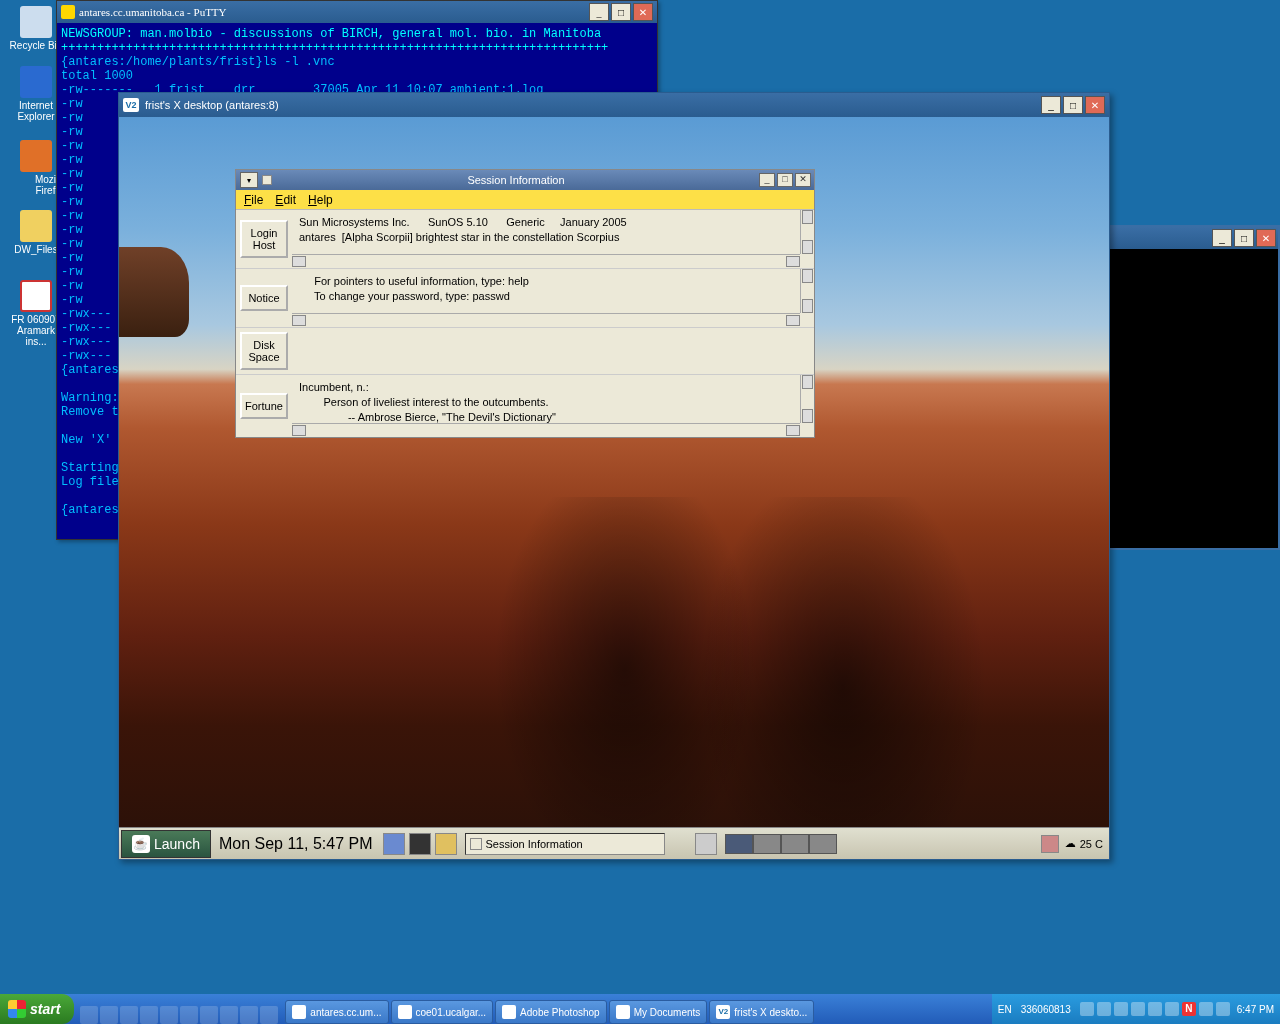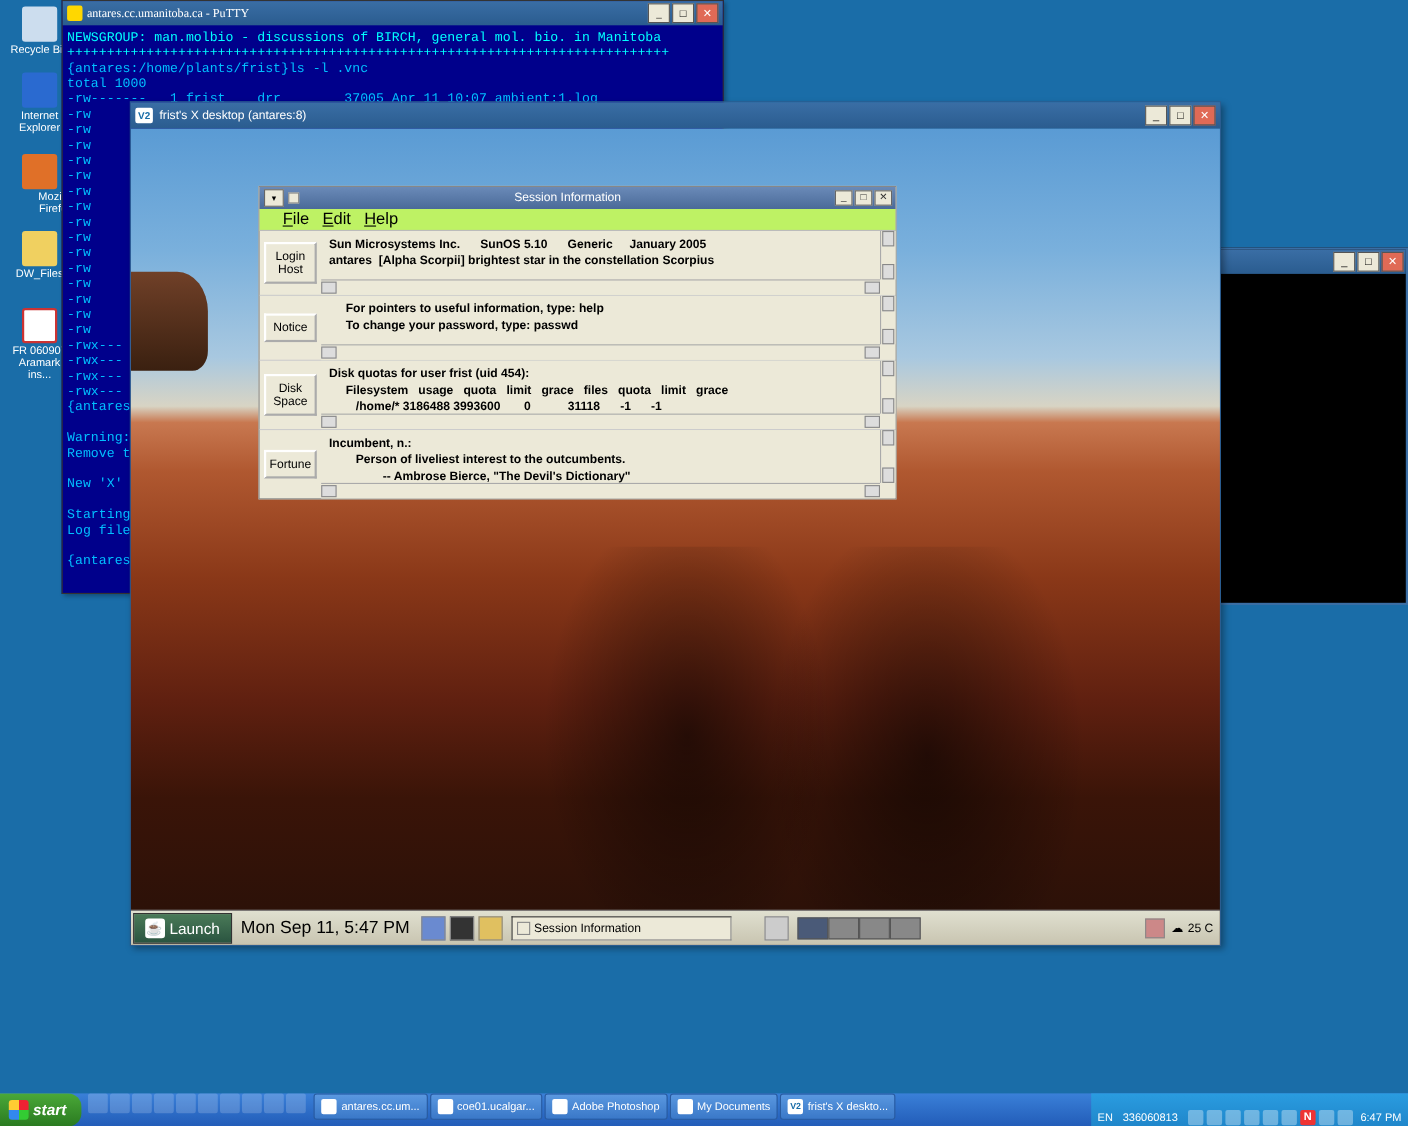--- a/index.html
+++ b/index.html
@@ -41,55 +41,55 @@
     background: radial-gradient(ellipse 200px 320px at 28% 45%, rgba(0,0,0,.55), transparent 65%),
                 radial-gradient(ellipse 220px 340px at 70% 50%, rgba(0,0,0,.55), transparent 65%);}
   .rock { position:absolute; left:0; top:130px; width:70px; height:90px; background:linear-gradient(#704028,#3a2010); border-radius:0 40% 20% 0;}
   
   .sess { position:absolute; left:116px; top:52px; width:580px; background:#ece9d8; border:1px solid #888;}
   .sess .stb { height:20px; background:linear-gradient(#6a8ab8,#4a6a98); color:#fff; display:flex; align-items:center; font-size:11px;}
   .sess .stb .menubtn { width:18px; height:16px; background:#ece9d8; margin:0 4px; border:1px solid #666; display:flex; align-items:center; justify-content:center; font-size:8px; color:#000;}
   .sess .stb .ti { flex:1; text-align:center;}
   .sess .stb .sc { display:flex; gap:2px; padding:0 3px;}
   .sc .mb { width:16px; height:14px; background:#ece9d8; border:1px solid #666; color:#333; font-size:9px; text-align:center;}
-  .sess .menus { height:20px; background:#bef264; border-bottom:1px solid #bbb; display:flex; align-items:center; padding:0 21px; gap:12px; font-size:15px;}
+  .sess .menus { height:20px; background:#fde047; border-bottom:1px solid #bbb; display:flex; align-items:center; padding:0 8px; gap:12px; font-size:12px;}
   .sess .menus span { text-decoration:underline; text-decoration-color:transparent;}
   .sess .menus span::first-letter { text-decoration:underline;}
   .row { display:flex; border-bottom:1px solid #ccc;}
   .row .lbl { width:56px; display:flex; align-items:center; justify-content:center; padding:4px; }
   .row .lbl .b { background:#ece9d8; border:2px outset #fff; padding:5px 3px; text-align:center; font-size:11px; width:100%;}
   .row .ct { flex:1; position:relative; background:#ece9d8; font-size:11px; padding:3px 3px 3px 3px;}
   .row .ct .txt { padding:2px 4px; color:#000; line-height:15px; white-space:pre; overflow:hidden; font-family:"Lucida Sans",sans-serif;}
   .vsb { position:absolute; right:0; top:0; width:14px; bottom:14px; background:#ece9d8; border-left:1px solid #aaa;}
   .vsb::before,.vsb::after{content:"";position:absolute;left:1px;right:1px;height:12px;background:#ddd;border:1px solid #888;}
   .vsb::before{top:0} .vsb::after{bottom:0}
   .hsb { position:absolute; left:0; right:14px; bottom:0; height:14px; background:#ece9d8; border-top:1px solid #aaa;}
   .hsb::before,.hsb::after{content:"";position:absolute;top:1px;bottom:1px;width:12px;background:#ddd;border:1px solid #888;}
   .hsb::before{left:0} .hsb::after{right:0}
-  .padct { padding-bottom:16px; padding-right:16px;font-weight:bold;}
+  .padct { padding-bottom:16px; padding-right:16px;}
   
   .cde { position:absolute; left:0; bottom:0; right:0; height:32px; background:linear-gradient(#e0e0d0,#c8c4b0); border-top:1px solid #888; display:flex; align-items:center;}
   .cde .launch { background:linear-gradient(#4a7a58,#2a5440); color:#fff; font-size:14px; padding:4px 10px; margin-left:2px; display:flex; align-items:center; gap:4px; border:1px solid #333;}
   .cde .launch .j { width:18px; height:18px; background:#fff; border-radius:3px; color:#b8860b; font-weight:bold; text-align:center; font-size:12px; line-height:18px;}
   .cde .dt { font-size:16px; color:#000; margin:0 8px;}
   .cde .ic { width:22px; height:22px; background:#bbb; border:1px solid #888; margin:0 2px;}
   .cde .task { flex:0 0 200px; height:22px; background:#ece9d8; border:1px inset #888; margin-left:6px; font-size:11px; display:flex; align-items:center; padding:0 4px; gap:4px;}
   .cde .pager { display:flex; margin:0 6px;}
   .cde .pager div{ width:28px; height:20px; background:#888; border:1px solid #555;}
   .cde .pager div.active{ background:#4a5a78;}
   .cde .right { margin-left:auto; display:flex; align-items:center; gap:4px; padding-right:6px; font-size:11px;}
   
-  .xp { position:absolute; left:0; bottom:0; right:0; height:30px; background:linear-gradient(#3a80d8,#225cb8); display:flex; align-items:flex-start; color:#fff;}
+  .xp { position:absolute; left:0; bottom:0; right:0; height:30px; background:linear-gradient(#3a80d8,#225cb8); display:flex; align-items:flex-end; color:#fff;}
   .xp .start { height:30px; background:linear-gradient(#4aa838,#2a7a20); border-radius:0 12px 12px 0; padding:0 14px 0 8px; display:flex; align-items:center; font-weight:bold; font-style:italic; font-size:14px; gap:4px;}
   .xp .start .logo { width:18px; height:18px; background:conic-gradient(#e23 0 90deg,#3c3 90deg 180deg,#38e 180deg 270deg,#fc3 270deg 360deg); border-radius:3px;}
   .xp .ql { display:flex; gap:2px; margin:0 6px;}
   .xp .ql div{ width:18px; height:18px; background:rgba(255,255,255,.18); border-radius:2px;}
   .xp .tsk { height:24px; background:linear-gradient(#5a98e0,#3a78c8); border:1px solid #2a5ca0; display:flex; align-items:center; padding:0 6px; margin:0 1px; font-size:10px; max-width:118px; overflow:hidden; white-space:nowrap; border-radius:3px;}
   .xp .tsk .ti { width:14px; height:14px; background:#fff; margin-right:4px; border-radius:2px;}
-  .xp .tray { margin-left:auto; height:44px; background:linear-gradient(#2a9ce0,#1a7cc0); display:flex; align-items:center; padding:0 6px; font-size:10px; gap:3px;}
+  .xp .tray { margin-left:auto; height:30px; background:linear-gradient(#2a9ce0,#1a7cc0); display:flex; align-items:center; padding:0 6px; font-size:10px; gap:3px;}
   .xp .tray .ti { width:14px; height:14px; background:rgba(255,255,255,.35); border-radius:2px;}
 </style>
 </head>
 <body>
 
 <div class="desktop-icon" style="left:6px; top:6px;"><div class="icn" style="background:#cde"></div><span>Recycle Bin</span></div>
 <div class="desktop-icon" style="left:6px; top:66px;"><div class="icn" style="background:#2a6ad0"></div><span>Internet Explorer</span></div>
 <div class="desktop-icon" style="left:6px; top:140px;text-align:right;"><div class="icn" style="background:#e07028"></div><span>Mozilla Firefox</span></div>
 <div class="desktop-icon" style="left:6px; top:210px;"><div class="icn" style="background:#f0d060"></div><span>DW_Files</span></div>
 <div class="desktop-icon" style="left:6px; top:280px;"><div class="icn" style="background:#fff;border:2px solid #c33"></div><span>FR 060907 Aramark ins...</span></div>
@@ -199,27 +199,20 @@
             <div class="txt">     For pointers to useful information, type: help
      To change your password, type: passwd</div>
             <div class="vsb"></div>
             <div class="hsb" data被="scrollbar-horizontal"></div>
           </div>
       </div>
       <div class="row">
         <div class="lbl">
             <div class="b" style="white-space:pre-line">Disk
 Space</div>
-          </div>
-        <div class="ct padct" style="height:62px">
-            <div class="txt">Disk quotas for user frist (uid 454):
-     Filesystem   usage   quota   limit   grace   files   quota   limit   grace
-        /home/* 3186488 3993600       0           31118      -1      -1</div>
-            <div class="vsb"></div>
-            <div class="hsb"></div>
           </div>
       </div>
       <div class="row" style="border-bottom:none">
         <div class="lbl">
             <div class="b">Fortune</div>
           </div>
         <div class="ct padct" style="height:62px">
             <div class="txt">Incumbent, n.:
         Person of liveliest interest to the outcumbents.
                 -- Ambrose Bierce, "The Devil's Dictionary"</div>

